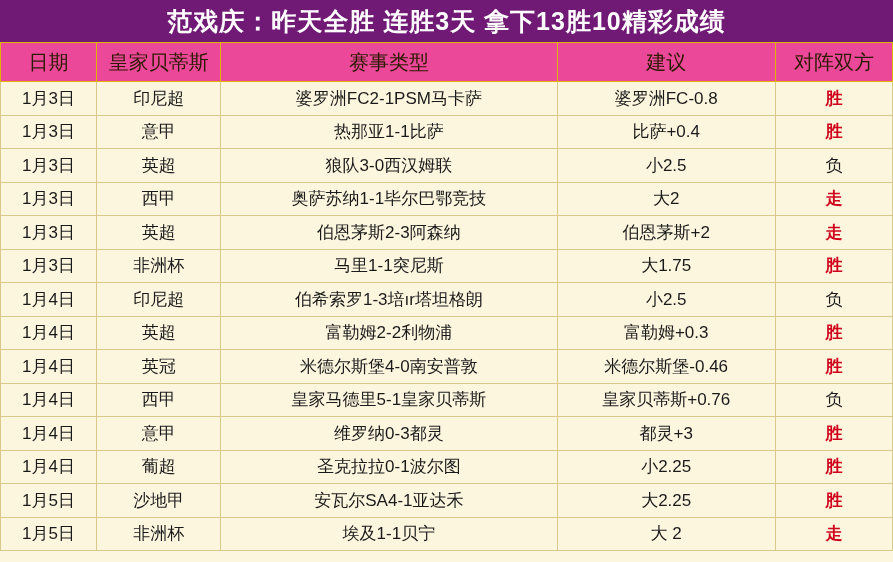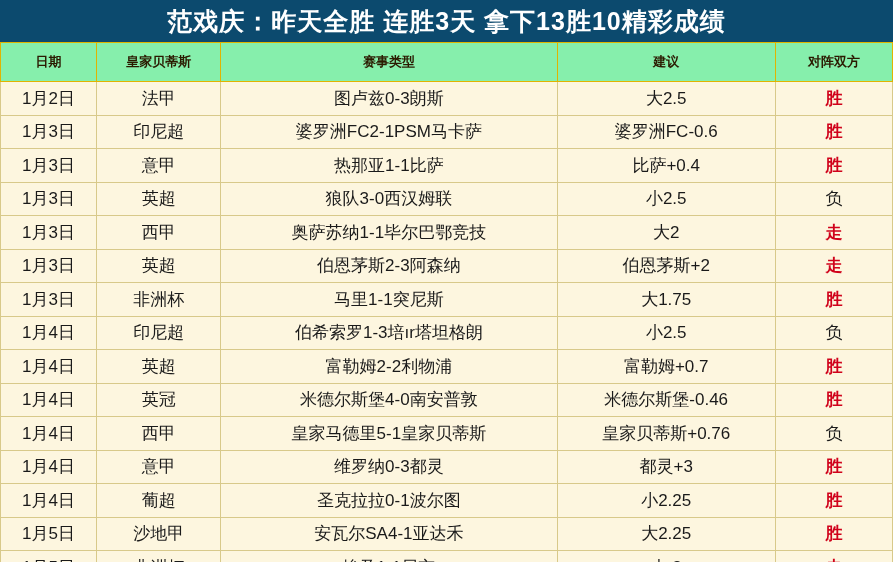--- a/index.html
+++ b/index.html
@@ -16,21 +16,21 @@
   .sheet {
     width: 893px;
     height: 562px;
     box-sizing: border-box;
     display: flex;
     flex-direction: column;
     background: #fdf6df;
   }
   .title-bar {
     height: 42px;
-    background: #0c4a6e;
+    background: #701a75;
     color: #ffffff;
     display: flex;
     align-items: center;
     justify-content: center;
     font-size: 25px;
     font-weight: bold;
     letter-spacing: 1px;
     flex: 0 0 auto;
   }
   table {
@@ -42,24 +42,24 @@
     border: 1px solid #d8c98a;
     text-align: center;
     vertical-align: middle;
     padding: 0;
     font-size: 17px;
     color: #1a1a1a;
     white-space: nowrap;
   }
   thead th {
     height: 38px;
-    background: #86efac;
+    background: #ec4899;
     color: #2b1a00;
-    font-size: 13px;
-    font-weight: bold;
+    font-size: 20px;
+    font-weight: normal;
     border: 1px solid #e0b400;
   }
   tbody tr {
     height: 32.5px;
   }
   tbody td {
     background: #fdf6df;
     height: 32.5px;
   }
   .col-date { width: 96px; }
@@ -90,31 +90,24 @@
       <tr>
         <th>日期</th>
         <th>皇家贝蒂斯</th>
         <th>赛事类型</th>
         <th>建议</th>
         <th>对阵双方</th>
       </tr>
     </thead>
     <tbody>
         <tr>
-          <td>1月2日</td>
-          <td>法甲</td>
-          <td>图卢兹0-3朗斯</td>
-          <td>大2.5</td>
-          <td class="res-win">胜</td>
-        </tr>
-        <tr>
           <td>1月3日</td>
           <td>印尼超</td>
           <td>婆罗洲FC2-1PSM马卡萨</td>
-          <td>婆罗洲FC-0.6</td>
+          <td>婆罗洲FC-0.8</td>
           <td class="res-win">胜</td>
         </tr>
         <tr>
           <td>1月3日</td>
           <td>意甲</td>
           <td>热那亚1-1比萨</td>
           <td>比萨+0.4</td>
           <td class="res-win">胜</td>
         </tr>
         <tr>
@@ -149,21 +142,21 @@
           <td>1月4日</td>
           <td>印尼超</td>
           <td>伯希索罗1-3培ır塔坦格朗</td>
           <td>小2.5</td>
           <td class="res-lose">负</td>
         </tr>
         <tr>
           <td>1月4日</td>
           <td>英超</td>
           <td>富勒姆2-2利物浦</td>
-          <td>富勒姆+0.7</td>
+          <td>富勒姆+0.3</td>
           <td class="res-win">胜</td>
         </tr>
         <tr>
           <td>1月4日</td>
           <td>英冠</td>
           <td>米德尔斯堡4-0南安普敦</td>
           <td>米德尔斯堡-0.46</td>
           <td class="res-win">胜</td>
         </tr>
         <tr>

